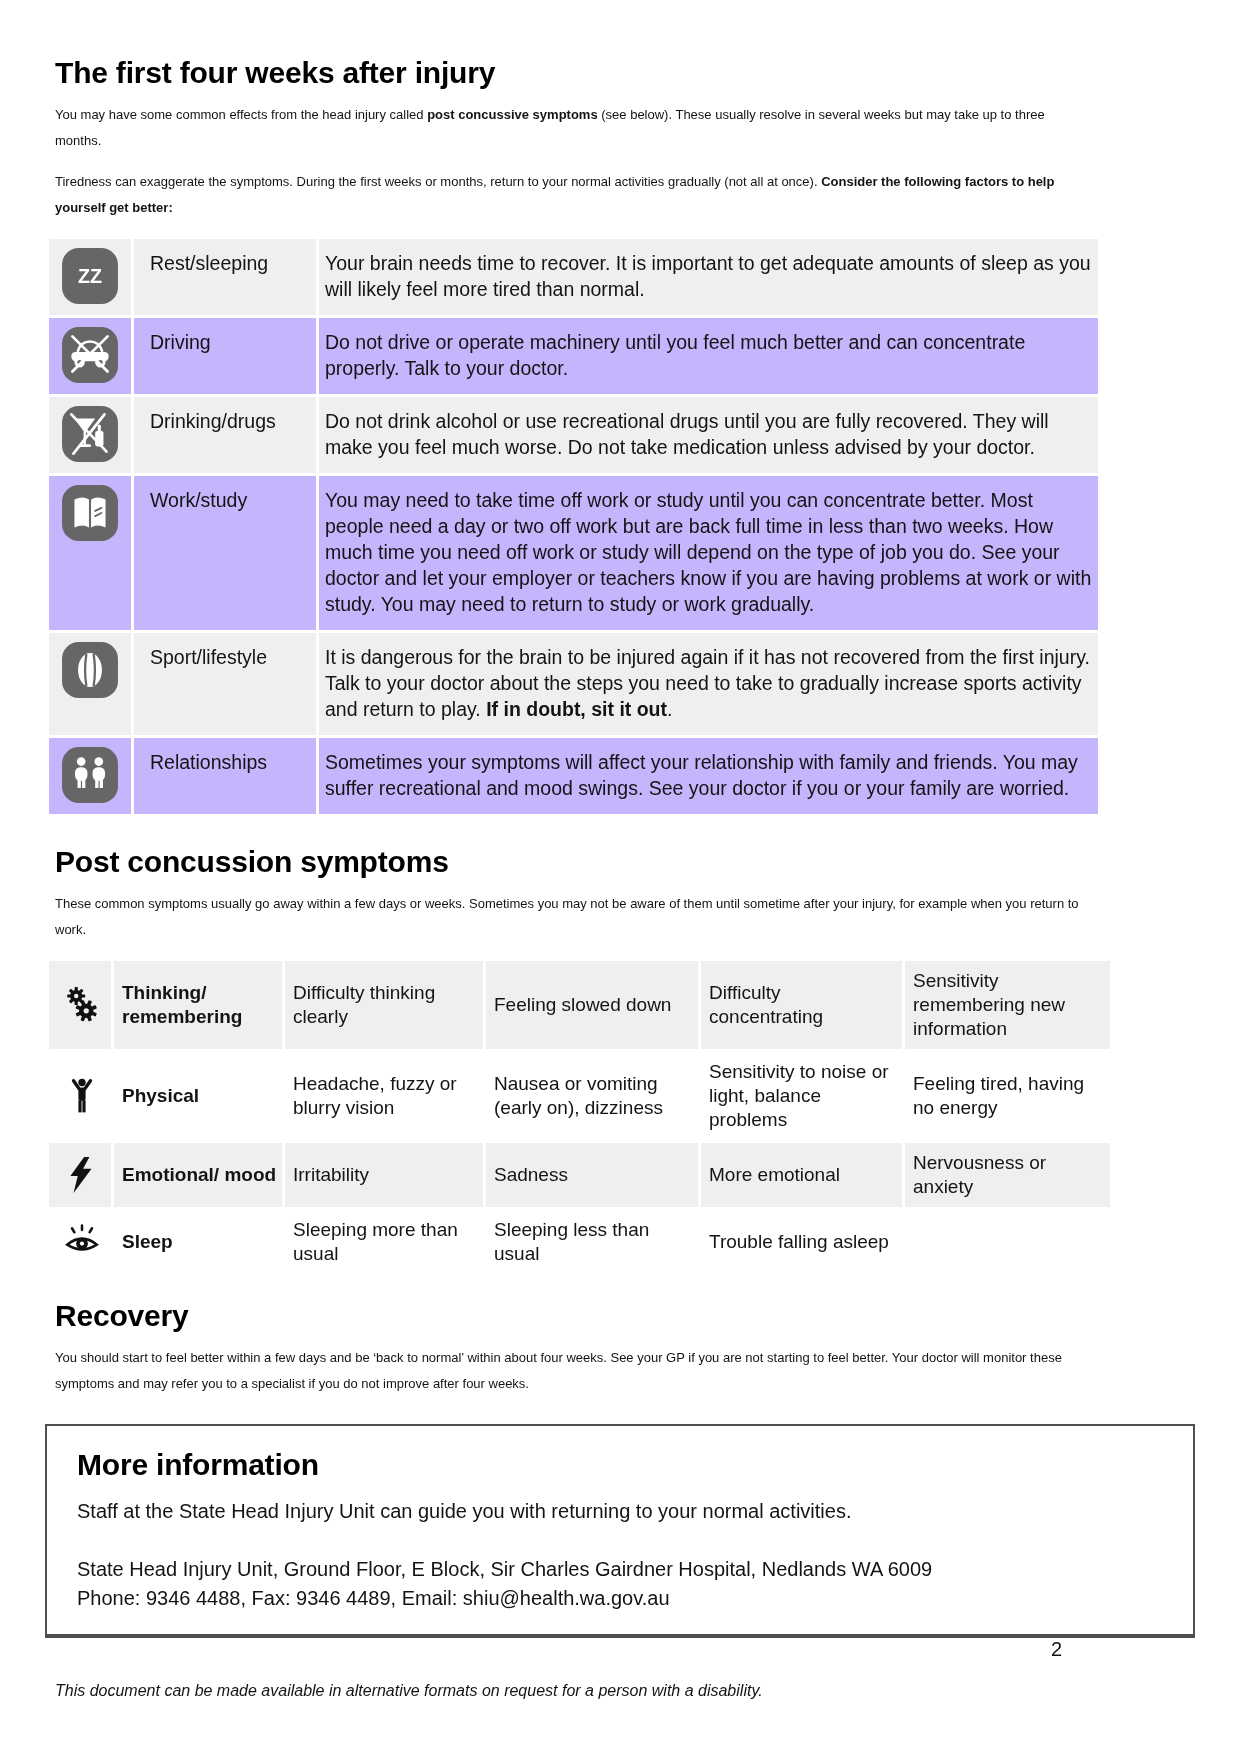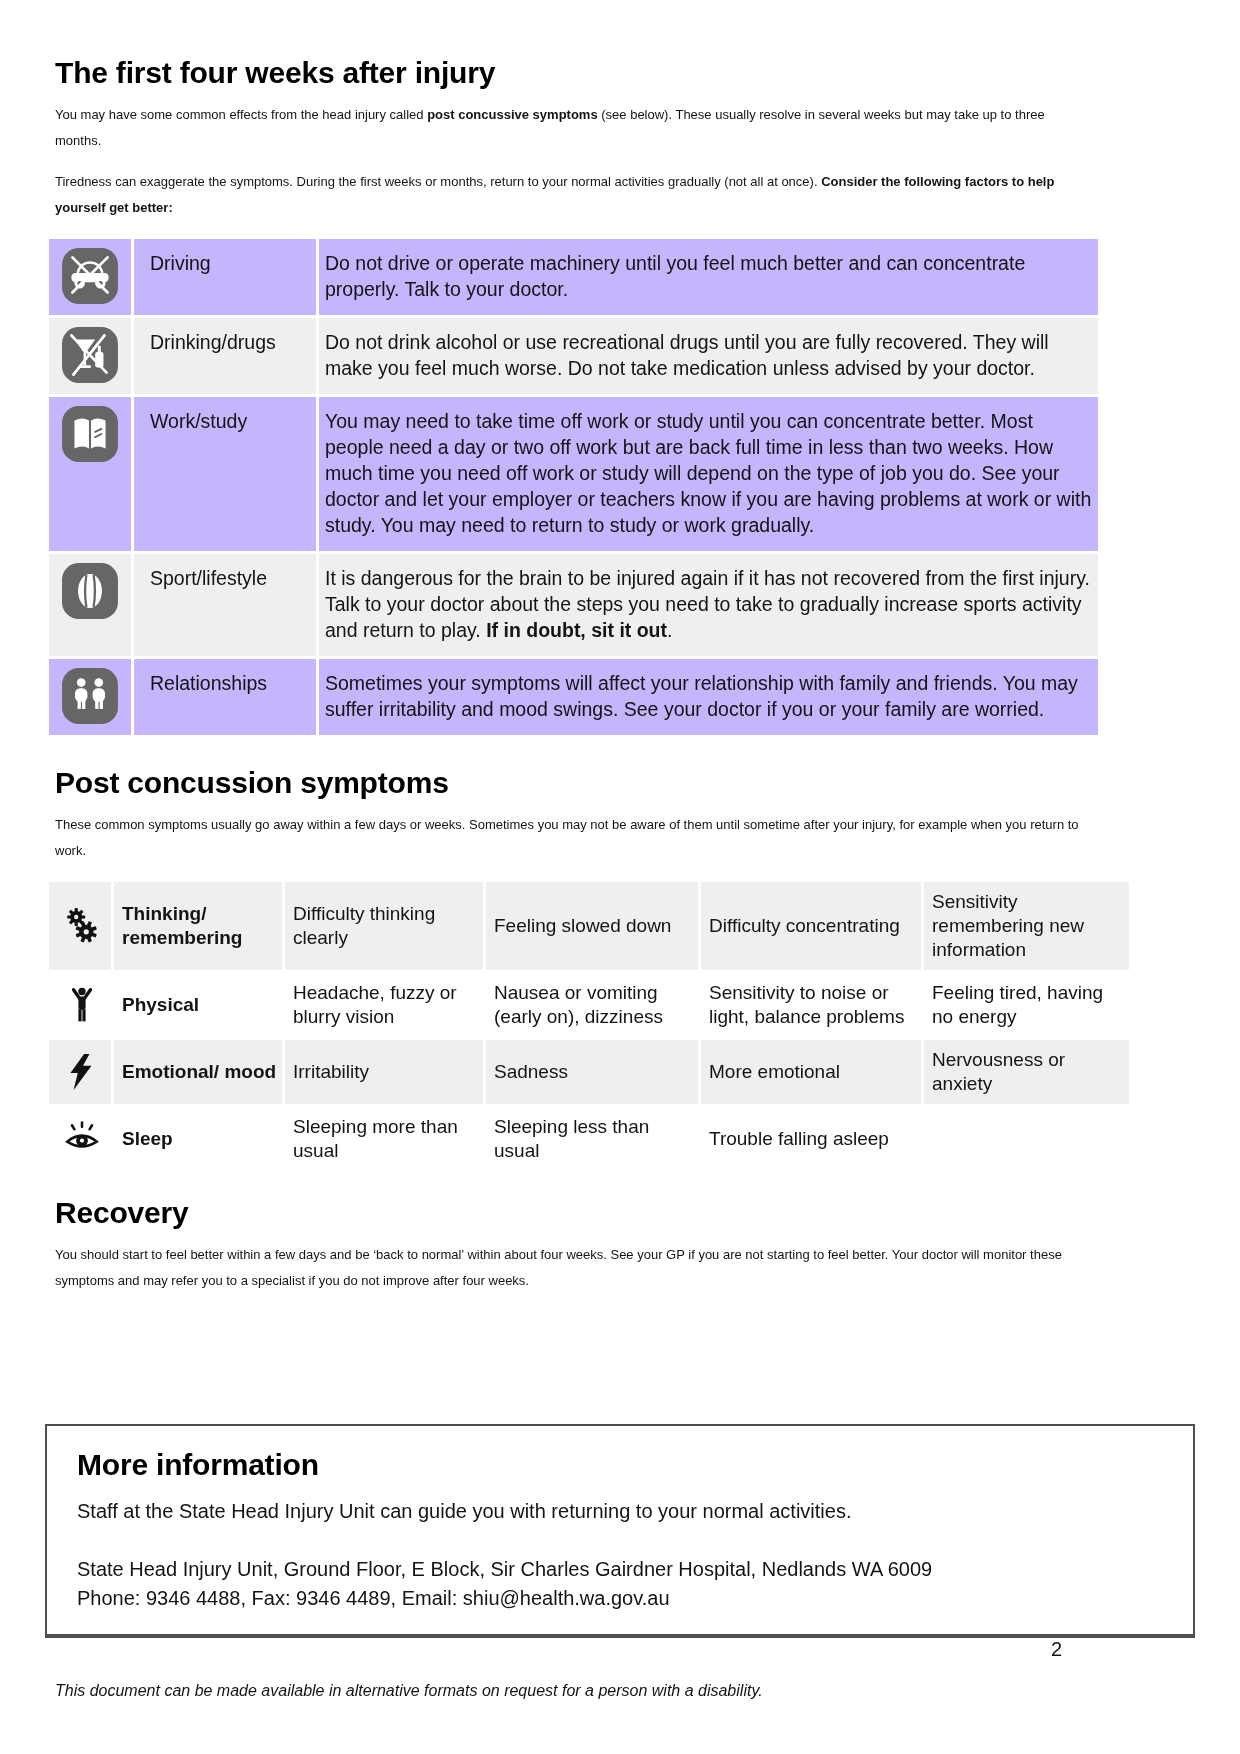--- a/index.html
+++ b/index.html
@@ -35,21 +35,21 @@
     width:1050px; margin:4px 0 6px -9px; table-layout:fixed;
   }
   table.symptoms td {
     vertical-align:middle; font-size:19px; line-height:24px;
     background:#ffffff; padding:8px 5px 8px 8px;
   }
   table.symptoms tr.shaded td { background:#efefef; }
   td.s-icon { width:62px; text-align:center; padding:6px 2px; }
   td.s-label { width:168px; font-weight:bold; padding-left:12px;margin-top:47px; }
   td.s-c1 { width:198px; } td.s-c2 { width:212px; }
-  td.s-c3 { width:220px; } td.s-c4 { width:205px; }
+  td.s-c3 { width:201px; } td.s-c4 { width:205px; }
 
   
   .info-box {
     position:absolute; left:45px; top:1424px; width:1150px; height:214px;
     border:2px solid #4f4f4f; border-bottom-width:4px;
     padding:14px 30px 0 30px; background:#ffffff;
   }
   .info-box h1.sect { margin:8px 0 18px; }
   .info-lead { font-size:20px; font-weight:normal; margin:0 0 32px; }
   .info-addr { font-size:20px; line-height:29px; }
@@ -72,20 +72,30 @@
 <div class="page">
 
   <h1 class="sect">The first four weeks after injury</h1>
 
   <p class="body"><span>You may have some common effects from the head injury called </span><b>post concussive symptoms</b><span> (see below). These usually resolve in several weeks but may take up to three months.</span></p>
 
   <p class="body"><span>Tiredness can exaggerate the symptoms. During the first weeks or months, return to your normal activities gradually (not all at once). </span><b>Consider the following factors to help yourself get better:</b></p>
 
   <table class="factors">
     <tbody>
+        <tr class="shaded">
+      <td class="icon-cell">
+        <svg width="58" height="58" viewBox="0 0 56 56">
+          <rect x="1" y="1" width="54" height="54" rx="16" fill="#666666"></rect>
+          <text x="28" y="35" text-anchor="middle" font-family="Liberation Sans, sans-serif" font-size="19" font-weight="bold" fill="#ffffff">ZZ</text>
+        </svg>
+      </td>
+      <td class="label-cell">Rest/sleeping</td>
+      <td class="text-cell">Your brain needs time to recover. It is important to get adequate amounts of sleep as you will likely feel more tired than normal.</td>
+    </tr>
     <tr>
       <td class="icon-cell">
         <svg width="58" height="58" viewBox="0 0 56 56">
           <rect x="1" y="1" width="54" height="54" rx="16" fill="#666666"></rect>
           <path d="M16 25 Q19 15 28 15 Q37 15 40 25" stroke="#ffffff" stroke-width="2.4" fill="none"></path>
           <rect x="10" y="25" width="36" height="9" rx="4" fill="#ffffff"></rect>
           <circle cx="18" cy="35" r="5" fill="#ffffff"></circle>
               <circle cx="18" cy="35" r="2.2" fill="#666666"></circle>
           <circle cx="38" cy="35" r="5" fill="#ffffff"></circle>
               <circle cx="38" cy="35" r="2.2" fill="#666666"></circle>
@@ -157,21 +167,21 @@
             <rect x="16" y="32" width="3.2" height="8.5"></rect>
                 <rect x="20.3" y="32" width="3.2" height="8.5"></rect>
             <circle cx="36.5" cy="15" r="4.2"></circle>
             <rect x="30.5" y="20.5" width="12" height="13" rx="5"></rect>
             <rect x="33" y="32" width="3.2" height="8.5"></rect>
                 <rect x="37.3" y="32" width="3.2" height="8.5"></rect>
           </g>
         </svg>
       </td>
       <td class="label-cell">Relationships</td>
-      <td class="text-cell">Sometimes your symptoms will affect your relationship with family and friends. You may suffer irritability and mood swings. See your doctor if you or your family are worried.</td>
+      <td class="text-cell">Sometimes your symptoms will affect your relationship with family and friends. You may suffer recreational and mood swings. See your doctor if you or your family are worried.</td>
     </tr>
   </tbody>
     </table>
 
   <h1 class="sect">Post concussion symptoms</h1>
 
   <p class="body">These common symptoms usually go away within a few days or weeks. Sometimes you may not be aware of them until sometime after your injury, for example when you return to work.</p>
 
   <table class="symptoms">
     <tbody>

